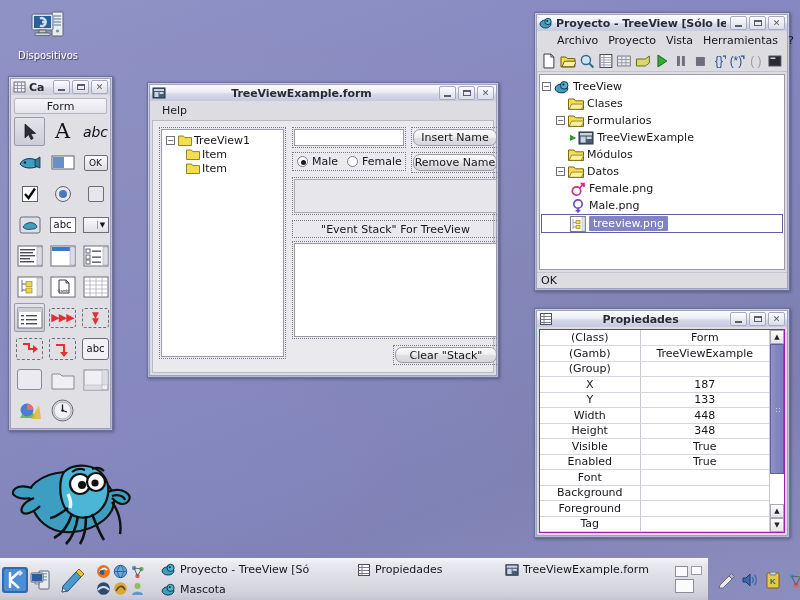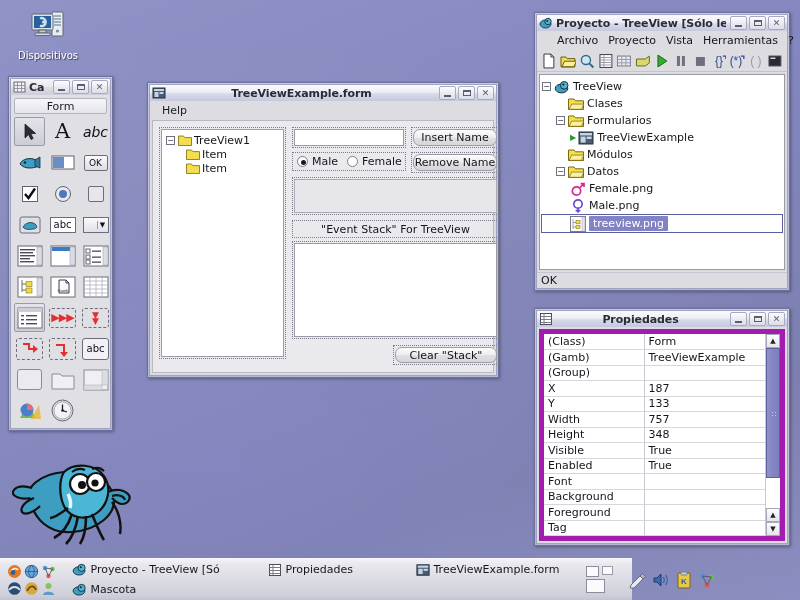--- a/index.html
+++ b/index.html
@@ -183,21 +183,21 @@
   }
   .tnode.selected { outline: 1px solid #5c5e9e; }
   .proj-status {
     height: 16px; line-height: 15px; font-size: 11px; color: #15151c;
     padding-left: 4px; border-top: 1px solid #c6c6d2; background:#dcdce1;
   }
 
   
   #propwin { left: 534px; top: 308px; width: 256px; }
   #propwin .win-body { background: #dcdce1; padding: 2px; }
-  .prop-table-wrap { display: flex; border: 5px solid #a21caf; background:#fff; }
+  .prop-table-wrap { display: flex; border: 1px solid #a21caf; background:#fff;text-align:center; }
   .prop-table { flex: 1; border-collapse: collapse; table-layout: fixed; }
   .prop-table td {
     height: 15.5px; font-size: 11px; color: #15151c;
     border-bottom: 1px solid #d6d6de;
     padding: 0 4px; overflow: hidden; white-space: nowrap;
   }
   .prop-table td.k { width: 100px; border-right: 1px solid #c9c9d4; }
   .pscroll {
     width: 15px; background: #fff;
     display: flex; flex-direction: column;
@@ -215,24 +215,24 @@
     position: absolute; left: 0; right: 0; top: 0; height: 130px;
     background: linear-gradient(90deg,#9092ca 0%, #8486c4 45%, #7e80bd 100%);
     border: 1px solid #5d5f9e;
   }
   .pthumb .grip { position:absolute; left: 4px; top: 62px; width: 6px; height: 7px;
     background-image: radial-gradient(circle,#c9cbe8 0.6px, transparent 0.7px);
     background-size: 3px 3px; }
 
   
   #taskbar {
-    position: absolute; left: 0; bottom: 0; width: 632px; height: 42px;
+    position: absolute; left: 0; bottom: 0; width: 708px; height: 42px;
     background: linear-gradient(180deg,#f4f4f7 0%, #e8e8ee 12%, #dcdce4 50%, #cfcfda 88%, #c4c4d1 100%);
     border-top: 1px solid #f8f8fb;
-    display: flex; align-items: center; justify-content: center;
+    display: flex; align-items: center;
   }
   .tb-sep { width: 4px; height: 34px; margin: 0 3px;
     background-image: radial-gradient(circle,#adadbd 0.8px, transparent 0.9px);
     background-size: 3px 3px; }
   .tasklist { display: flex; flex-direction: column; justify-content: center;
     height: 40px; gap: 1px; }
   .taskrow { display: flex; align-items: center; gap: 0; }
   .taskbtn {
     height: 19px; display: flex; align-items: center; gap: 4px;
     padding: 0 6px; font-size: 11px; color: #16161e;
@@ -839,21 +839,21 @@
           <tr>
                 <td class="k">X</td>
                 <td class="v">187</td>
               </tr>
           <tr>
                 <td class="k">Y</td>
                 <td class="v">133</td>
               </tr>
           <tr>
                 <td class="k">Width</td>
-                <td class="v">757</td>
+                <td class="v">448</td>
               </tr>
           <tr>
                 <td class="k">Height</td>
                 <td class="v">348</td>
               </tr>
           <tr>
                 <td class="k">Visible</td>
                 <td class="v">True</td>
               </tr>
           <tr>

